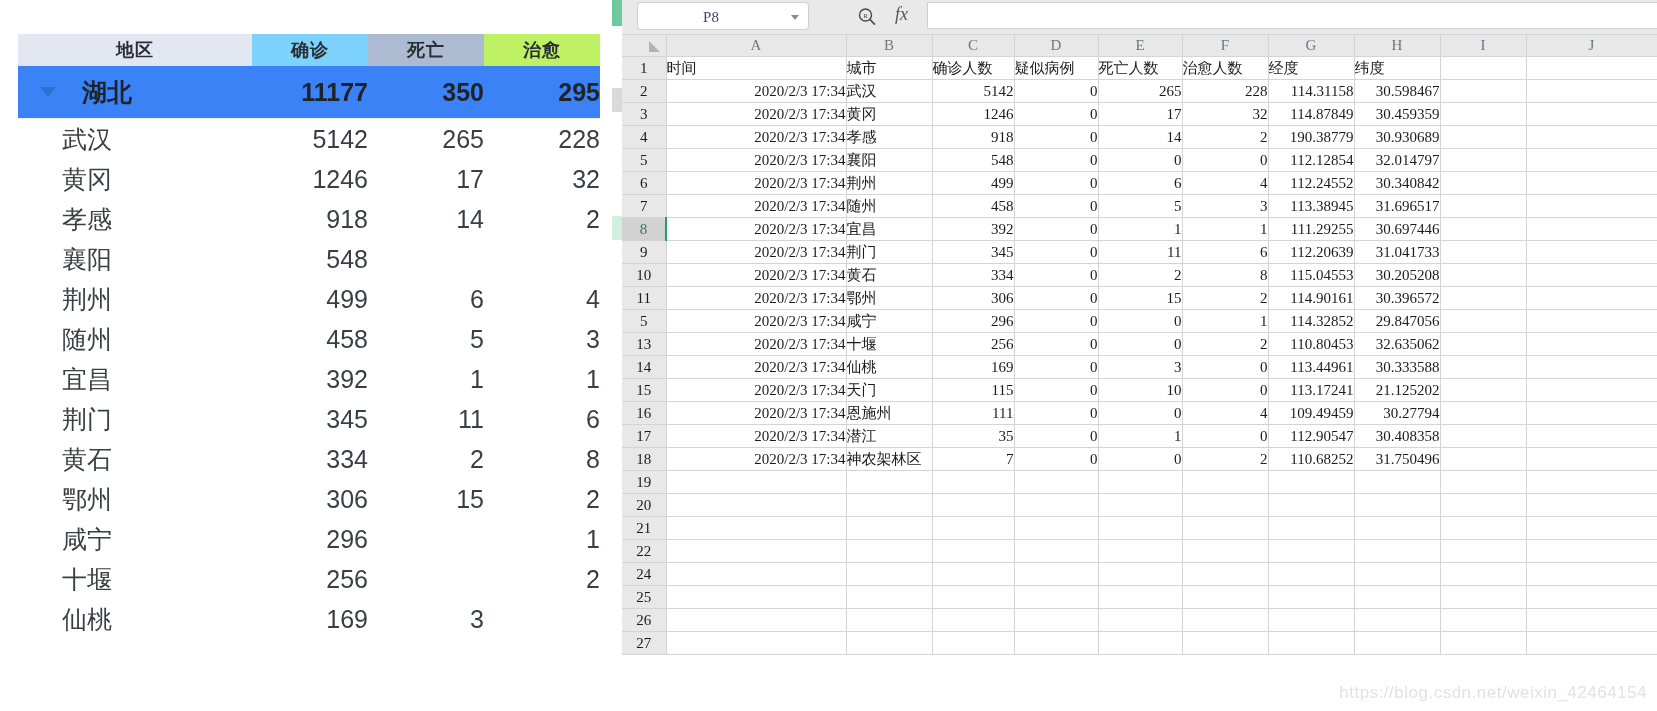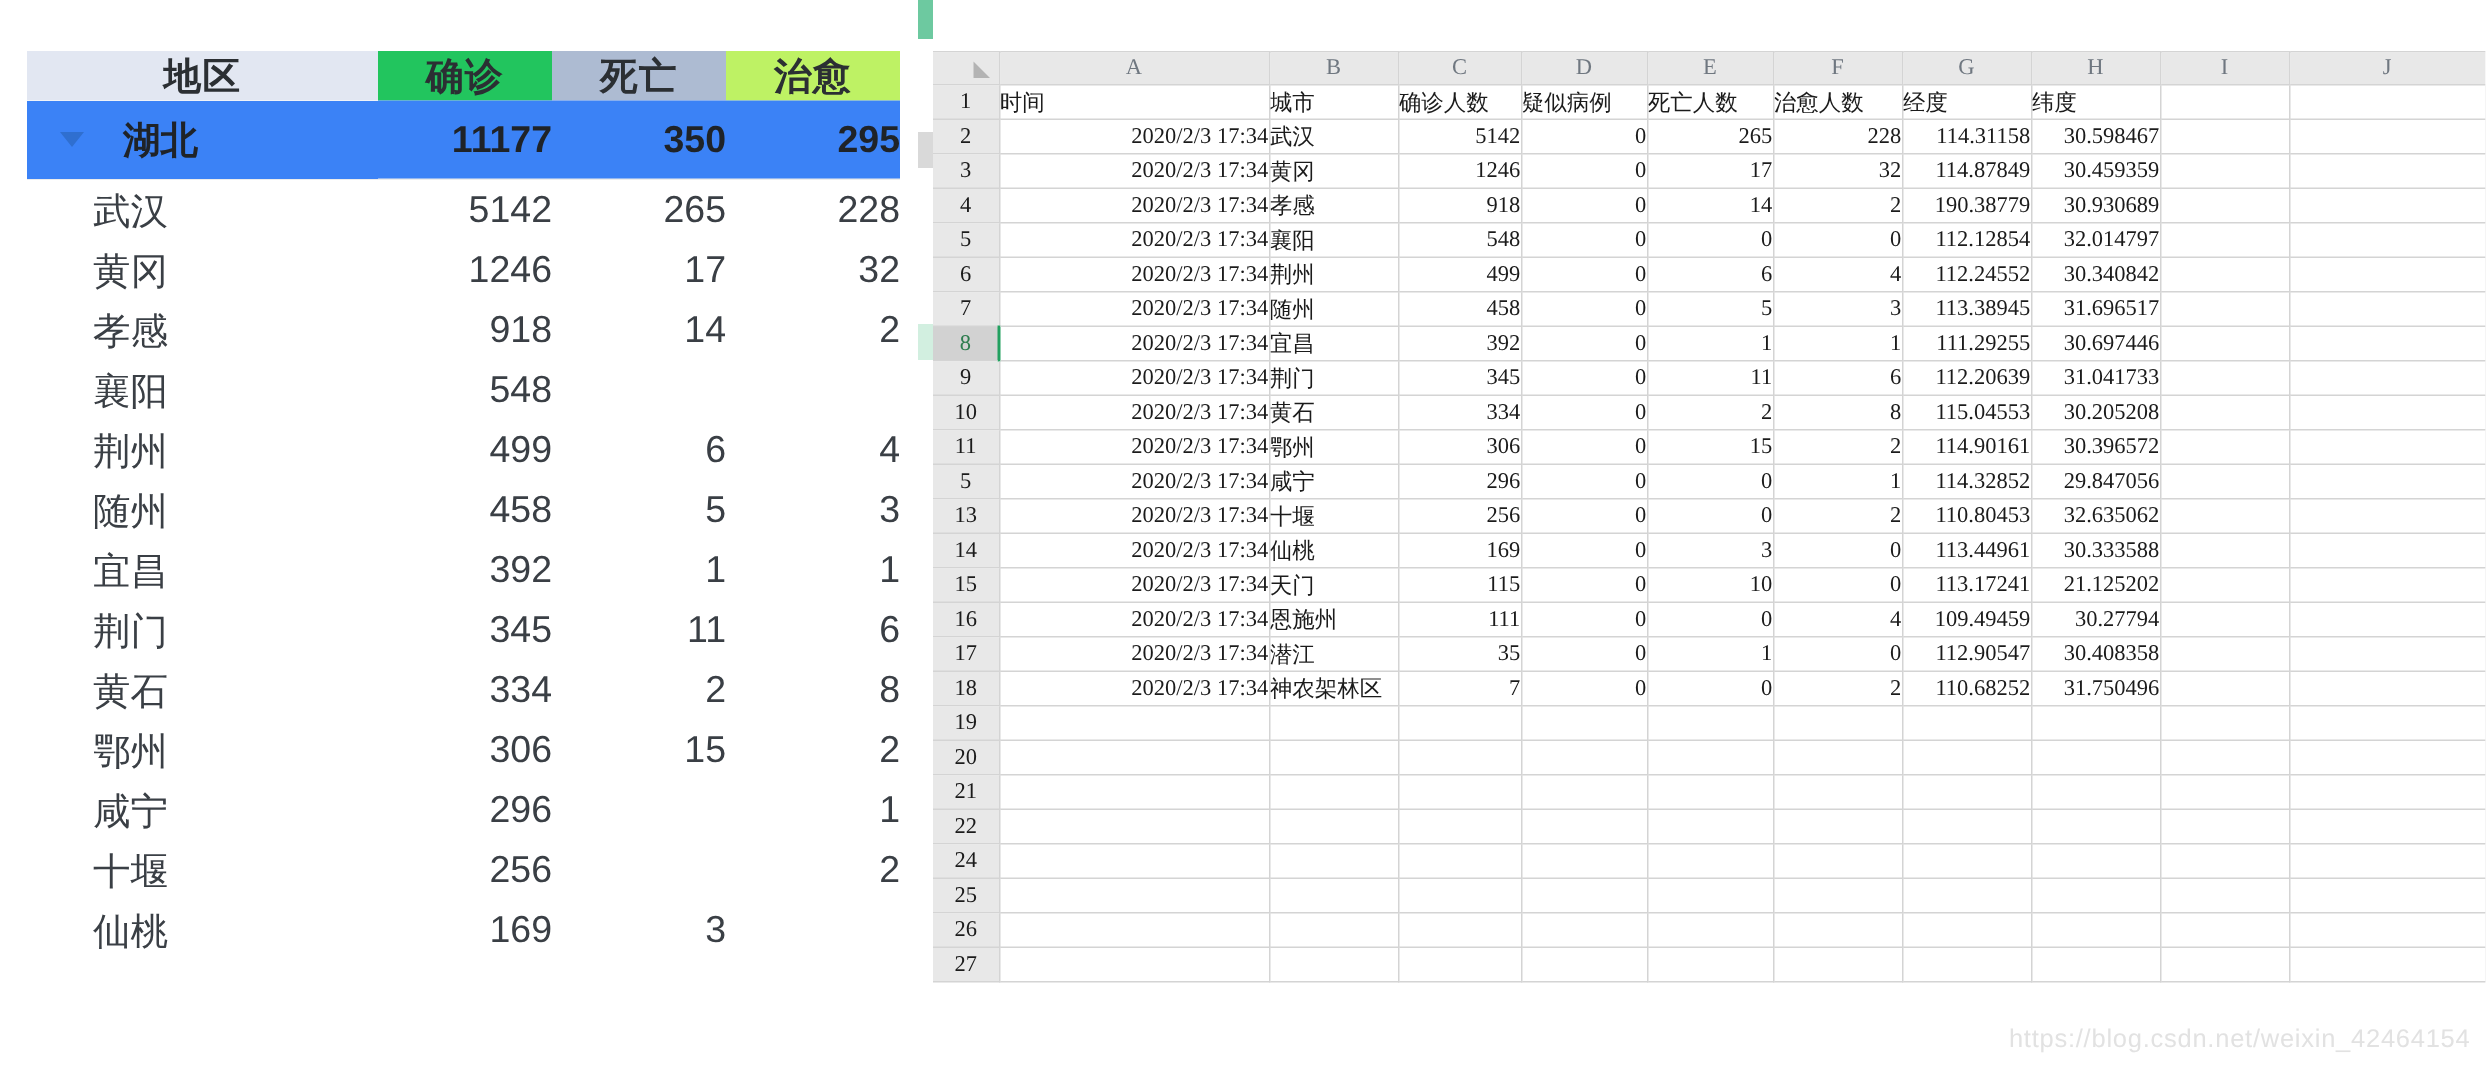--- a/index.html
+++ b/index.html
@@ -15,26 +15,26 @@
     position:absolute;left:0;top:0;width:612px;height:711px;
     background:#ffffff;overflow:hidden;
   }
   .sum-table{
     position:absolute;left:18px;top:34px;width:582px;
     border-collapse:collapse;table-layout:fixed;
   }
   .sum-table col.c-region{width:234px;}
   .sum-table col.c-num{width:116px;}
   .sum-table th{
-    height:32px;font-size:25px;font-weight:700;color:#2b2f33;
+    height:32px;font-size:18px;font-weight:700;color:#2b2f33;
     text-align:center;vertical-align:middle;padding:0;
     letter-spacing:1px;
   }
   .sum-table th.h-region{background:#e2e7f2;text-align:center;}
-  .sum-table th.h-confirm{background:#22c55e;}
+  .sum-table th.h-confirm{background:#7dd3fc;}
   .sum-table th.h-death{background:#adbbd2;}
   .sum-table th.h-cure{background:#bef264;}
 
   tr.total-row td{
     background:#3b82f6;height:52px;font-size:25px;font-weight:700;color:#1f2328;
     border-bottom:1px solid #ececec;padding:0;
   }
   tr.total-row td.name-cell{position:relative;text-align:left;padding-left:64px;}
   .caret{
     position:absolute;left:22px;top:50%;transform:translateY(-50%);
@@ -243,20 +243,37 @@
   </div>
 
   <div id="sheet-panel">
 
     <div id="edge-strip">
       <div class="g1"></div>
       <div class="g2"></div>
       <div class="g3"></div>
     </div>
 
+    <div id="toolbar">
+      <div id="namebox">
+        <div class="nb-text">P8</div>
+        <span class="nb-caret"></span>
+      </div>
+      <div id="fx-zone">
+        <span class="ico-search">
+          <svg width="20" height="20" viewBox="0 0 20 20" aria-hidden="true">
+            <circle cx="8.5" cy="8" r="6" fill="none" stroke="#4a4a4a" stroke-width="1.4"></circle>
+            <line x1="12.8" y1="12.4" x2="18" y2="17.6" stroke="#4a4a4a" stroke-width="1.6"></line>
+            <text x="8.5" y="11" font-size="7" text-anchor="middle" fill="#4a4a4a" font-family="serif">R</text>
+          </svg>
+        </span>
+        <span class="fx-label">fx</span>
+        <div id="formula-input"></div>
+      </div>
+    </div>
 
     <div id="grid">
       <table class="sheet">
         <colgroup id="sheet-cols">
           <col style="width:44px">
             <col style="width:180px">
             <col style="width:86px">
           <col style="width:82px">
             <col style="width:84px">
             <col style="width:84px">

